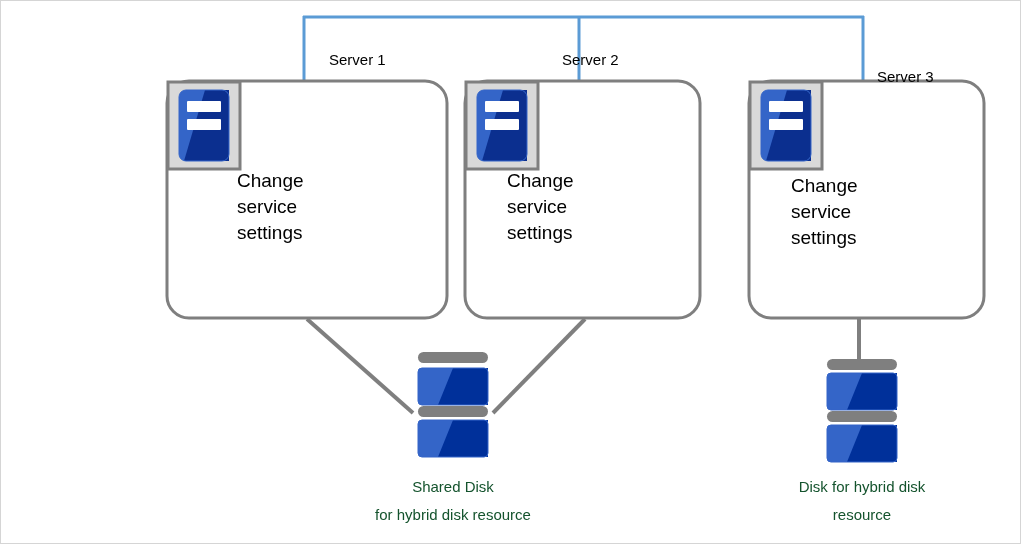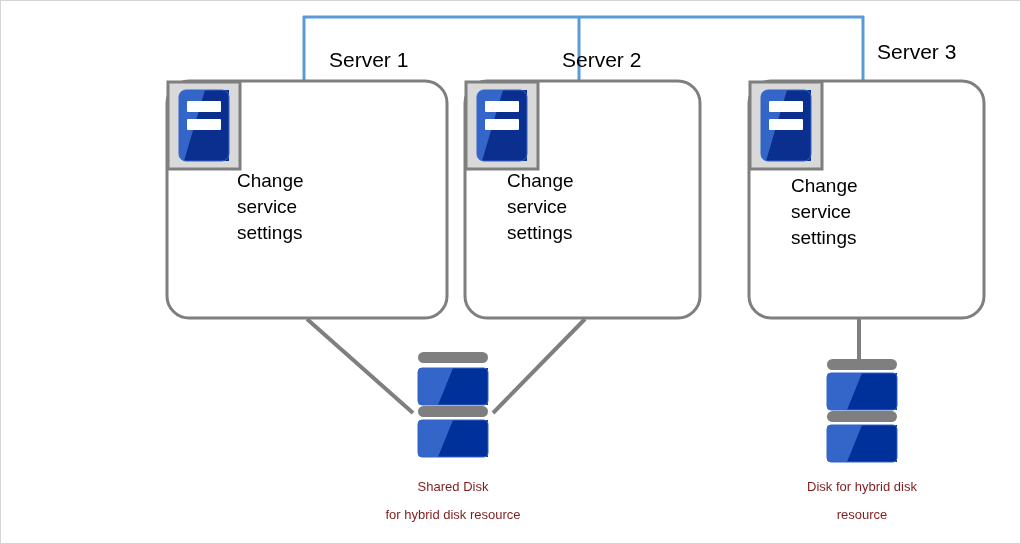--- a/index.html
+++ b/index.html
@@ -28,36 +28,36 @@
     height: 544px;
   }
   .lbl {
     position: absolute;
     color: #000000;
     font-size: 19px;
     line-height: 25px;
     white-space: pre;
   }
   .srv-label {
-    font-size: 21px;
+    font-size: 15px;
     text-align: center;
   }
   .box-text {
     position: absolute;
     text-align: left;
     color: #000000;
     font-size: 19px;
     line-height: 26px;
     white-space: pre-line;
   }
   .disk-caption {
     position: absolute;
     text-align: center;
-    color: #7f1d1d;
-    font-size: 13px;
+    color: #14532d;
+    font-size: 15px;
     line-height: 28px;
     white-space: pre-line;
   }
 </style>
 </head>
 <body>
 
 <div id="stage">
 
   <svg id="svg-layer" viewBox="0 0 1021 544">
@@ -134,21 +134,21 @@
       <rect x="826" y="372" width="70" height="37" rx="4" ry="4" fill="none" stroke="#3465c8" stroke-width="1"></rect>
       <rect x="826" y="410" width="70" height="11" rx="5.5" ry="5.5" fill="#7f7f7f"></rect>
       <rect x="826" y="424" width="70" height="37" rx="4" ry="4" fill="#3465c8"></rect>
       <polygon points="861,424 896,424 896,461 846,461" fill="#00309a"></polygon>
       <rect x="826" y="424" width="70" height="37" rx="4" ry="4" fill="none" stroke="#3465c8" stroke-width="1"></rect>
     </g>
   </svg>
 
   <div class="lbl srv-label" style="left:328px; top:46px;">Server 1</div>
   <div class="lbl srv-label" style="left:561px; top:46px;">Server 2</div>
-  <div class="lbl srv-label" style="left:876px; top:38px;">Server 3</div>
+  <div class="lbl srv-label" style="left:876px; top:63px;">Server 3</div>
 
   <div class="box-text" style="left:236px; top:167px; width:145px;">Change
 service
 settings</div>
   <div class="box-text" style="left:506px; top:167px; width:145px;">Change
 service
 settings</div>
   <div class="box-text" style="left:790px; top:172px; width:145px;">Change
 service
 settings</div>

